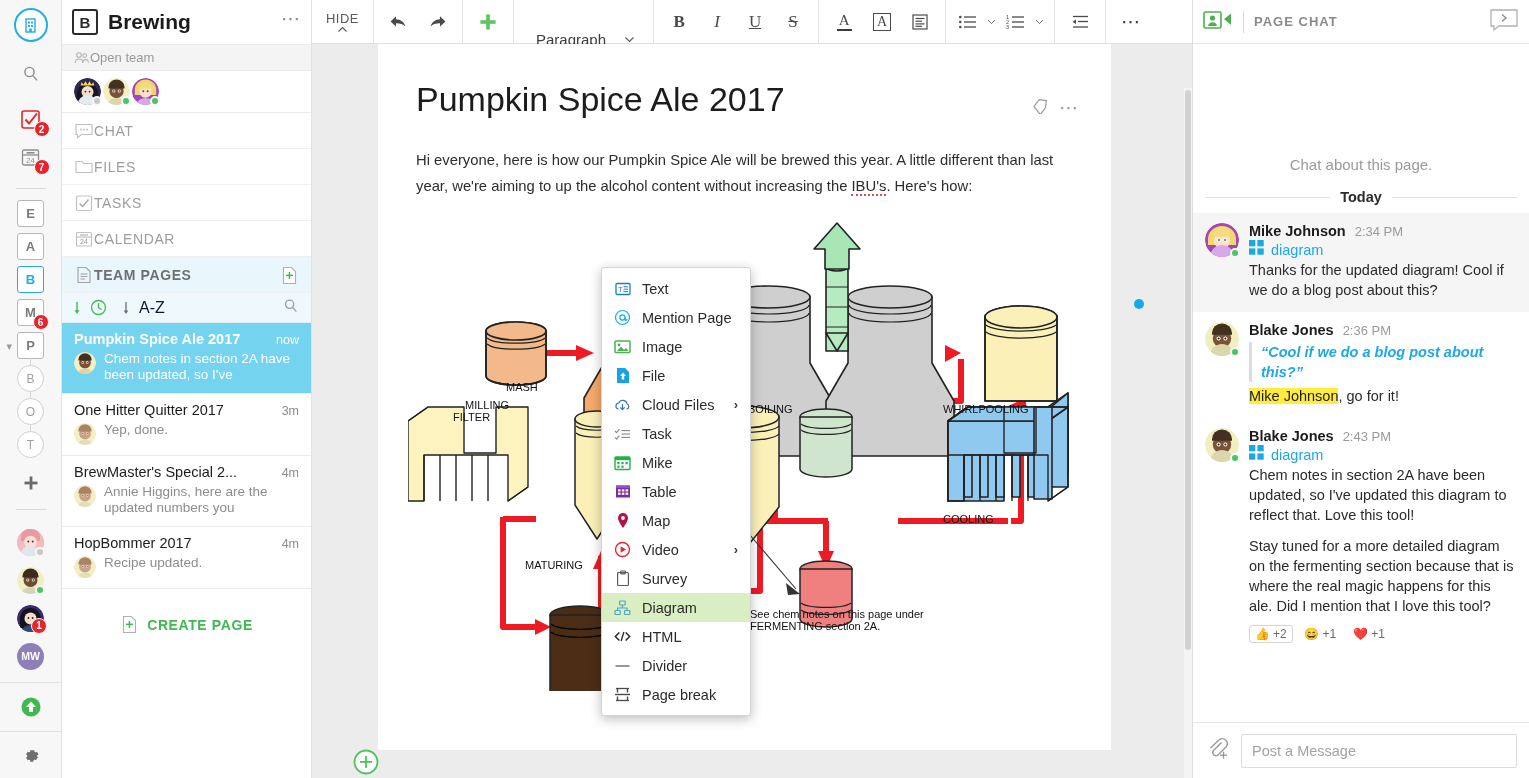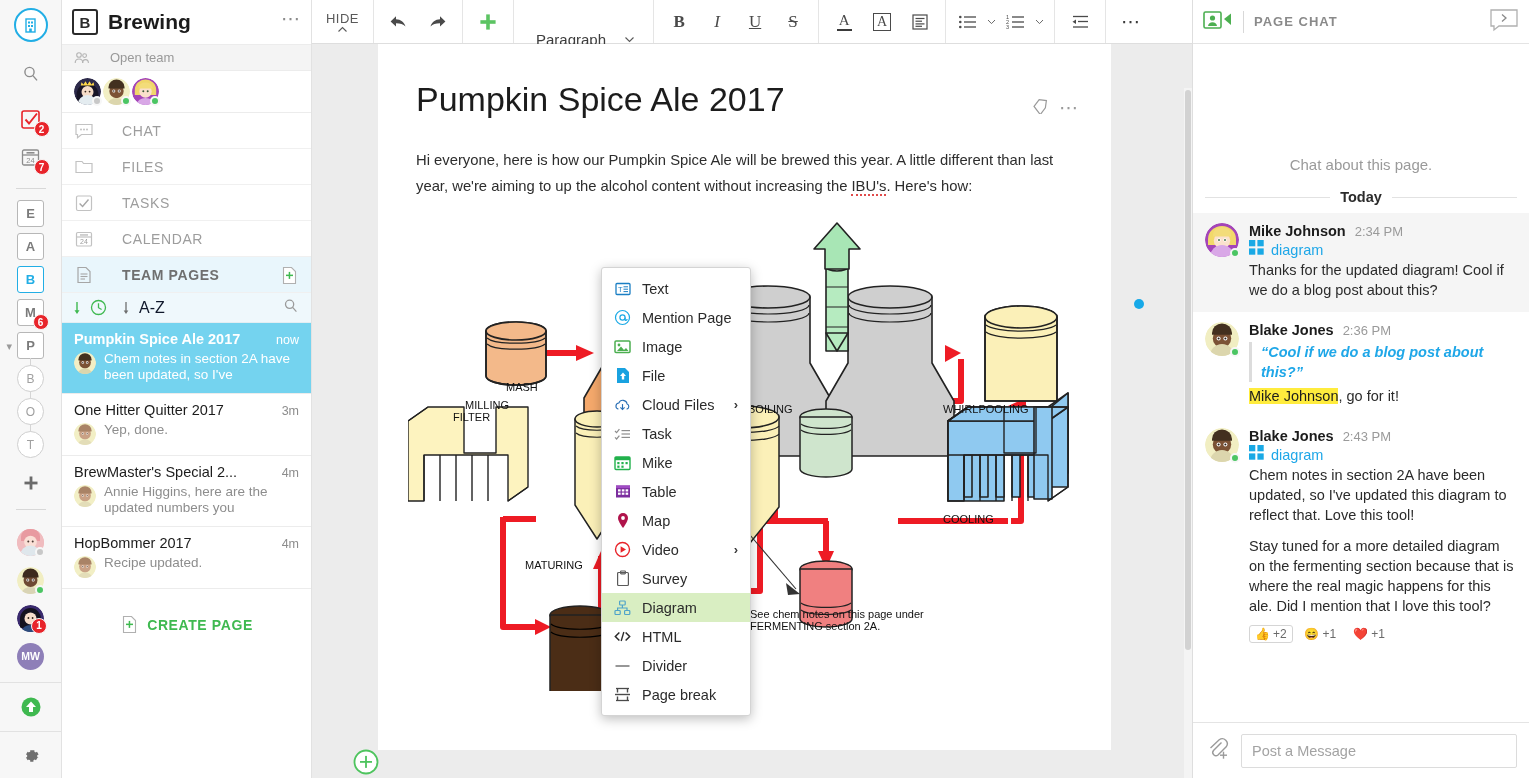--- a/index.html
+++ b/index.html
@@ -64,25 +64,25 @@
     width: 26px; height: 26px; border: 2px solid #2b2b2b; border-radius: 3px;
     display: flex; align-items: center; justify-content: center;
     font-weight: bold; font-size: 15px; color: #2b2b2b; flex: 0 0 26px;
   }
   .sb-title { font-size: 21px; font-weight: bold; color: #1c1c1c; margin-left: 10px; flex: 1; }
   .sb-dots { color: #8b8b8b; font-size: 19px; letter-spacing: 1px; cursor: pointer; padding-bottom: 8px;}
   .open-team {
     height: 27px; background: #f4f4f4; border-top: 1px solid #ececec; border-bottom: 1px solid #ececec;
     display: flex; align-items: center; padding: 0 12px; flex: 0 0 27px;
   }
-  .open-team-lbl { font-size: 13px; color: #999; margin-left: 20px; }
+  .open-team-lbl { font-size: 13px; color: #999; margin-left: 0; }
   .avatars { height: 42px; display: flex; align-items: center; padding: 0 12px; gap: 2px; border-bottom: 1px solid #ececec; flex: 0 0 42px; }
   .av { width: 27px; height: 27px; border-radius: 50%; position: relative; }
   .nav-item {
-    height: 36px; display: flex; align-items: center; padding: 0 12px; gap: 28px;
+    height: 36px; display: flex; align-items: center; padding: 0 12px; gap: 0;
     border-bottom: 1px solid #f0f0f0; cursor: pointer; flex: 0 0 36px;
   }
   .nav-lbl { font-size: 14px; color: #9d9d9d; letter-spacing: 0.6px; }
   .nav-item.active { background: #e9f6fc; }
   .nav-item.active .nav-lbl { color: #6f6f6f; font-weight: bold; }
   .sortbar {
     height: 30px; background: #eff8fc; display: flex; align-items: center;
     padding: 0 12px; gap: 16px; border-bottom: 1px solid #e3eef3; flex: 0 0 30px;
   }
   .sort-opt { display: flex; align-items: center; gap: 3px; font-size: 16px; color: #0f172a; cursor: pointer; }

